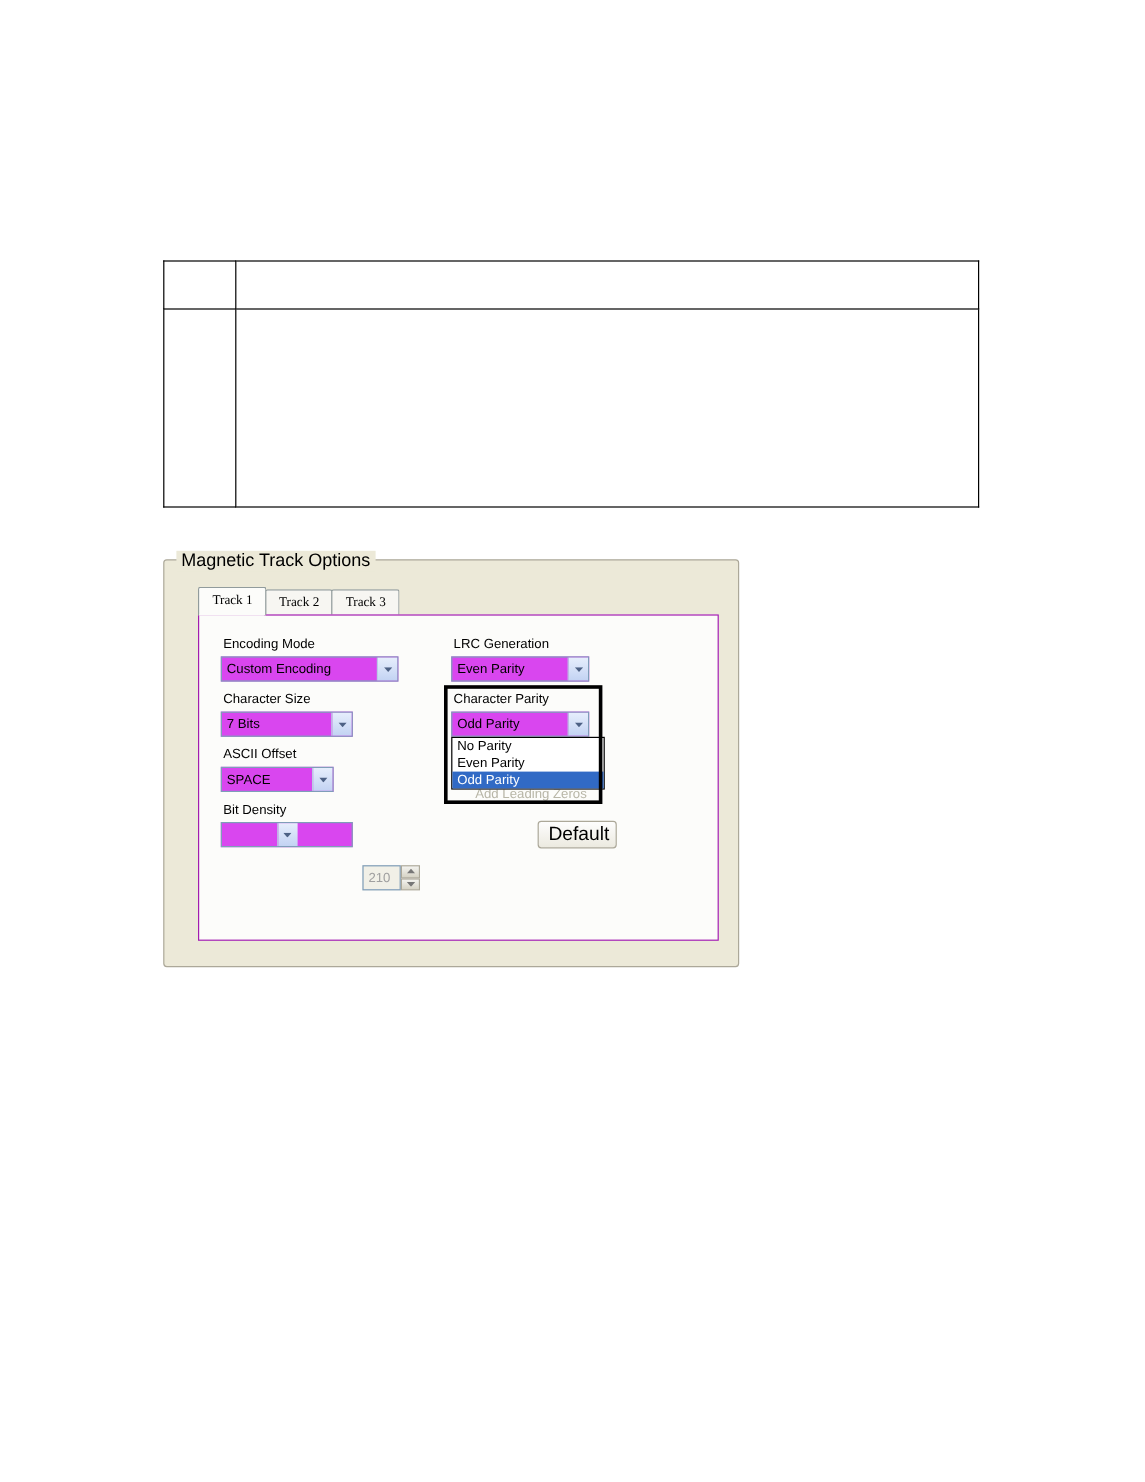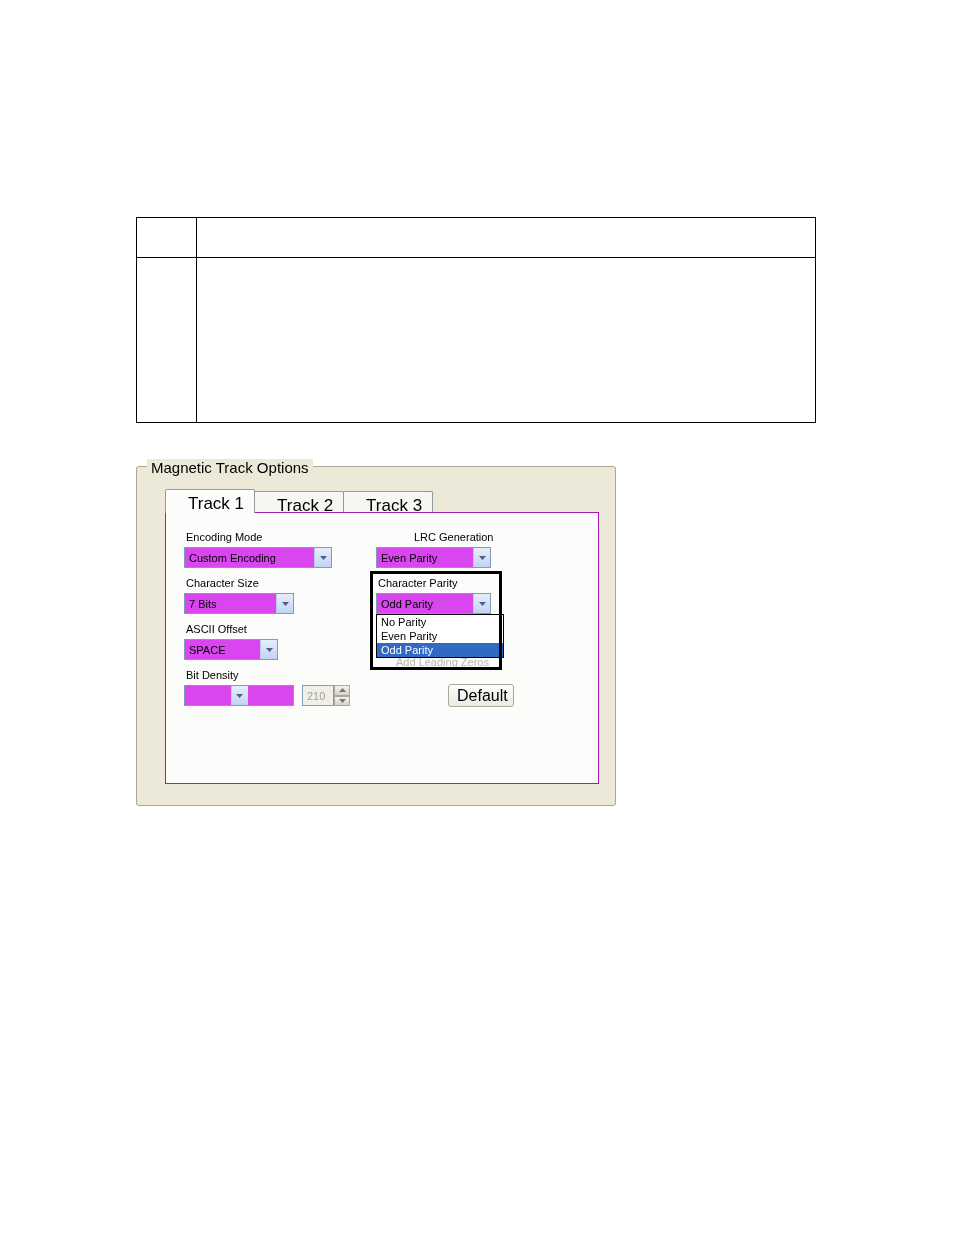--- a/index.html
+++ b/index.html
@@ -51,25 +51,26 @@
       left: 28px;
       top: 22px;
       display: flex;
       align-items: flex-end;
     }
     .tab {
       border: 1px solid #919b9c;
       border-bottom: none;
       background: #f7f6f2;
       height: 22px;
-      padding: 4px 10px 0 22px;
-      font-size: 17px;
+      padding: 4px 10px 0 11px;
+      font-size: 11px;
       border-radius: 2px 2px 0 0;
       margin-right: -1px;
       position: relative;
+      font-family: Liberation Serif, serif;
     }
     .tab.active {
       background: #fcfcfa;
       height: 24px;
       z-index: 2;
       top: 0px;
     }
     .tab-pane {
       position: absolute;
       left: 28px;
@@ -107,20 +108,21 @@
       display: flex;
       align-items: center;
       justify-content: center;
     }
     .combo .dd svg { display:block; }
     .spin {
       position: absolute;
       width: 48px;
       height: 21px;
       display: flex;
+      margin-top: 36px;
     }
     .spin .spin-val {
       flex:1;
       border: 1px solid #7f9db9;
       background: #f1f0e7;
       color: #a0a0a0;
       padding-left: 4px;
       display:flex;
       align-items:center;
       text-align:center;
@@ -260,21 +262,21 @@
             </svg>
           </div>
         <div class="sb">
             <svg width="7" height="4">
               <polygon points="0,0 7,0 3.5,4" fill="#777"></polygon>
             </svg>
           </div>
       </div>
     </div>
 
-    <div class="label" style="left:212px; top:18px;margin-left:36px;">LRC Generation</div>
+    <div class="label" style="left:212px; top:18px;">LRC Generation</div>
     <div class="combo" style="left:210px; top:34px; width:115px;">
       <span class="val">Even Parity</span>
       <span class="dd">
           <svg width="7" height="4">
             <polygon points="0,0 7,0 3.5,4" fill="#4d6185"></polygon>
           </svg>
         </span>
     </div>
 
     <div class="label" style="left:212px; top:64px;">Character Parity</div>

